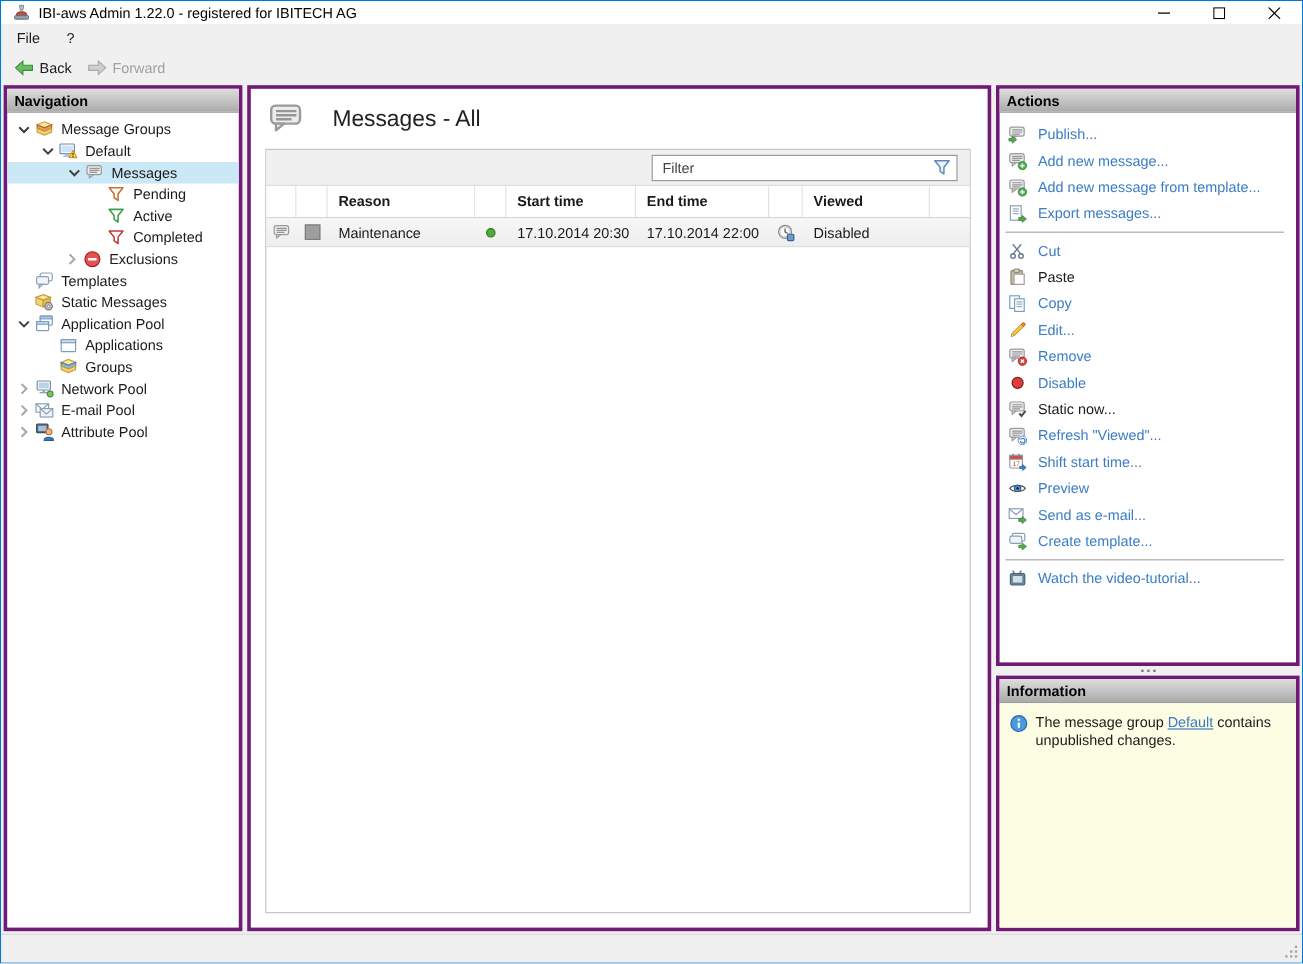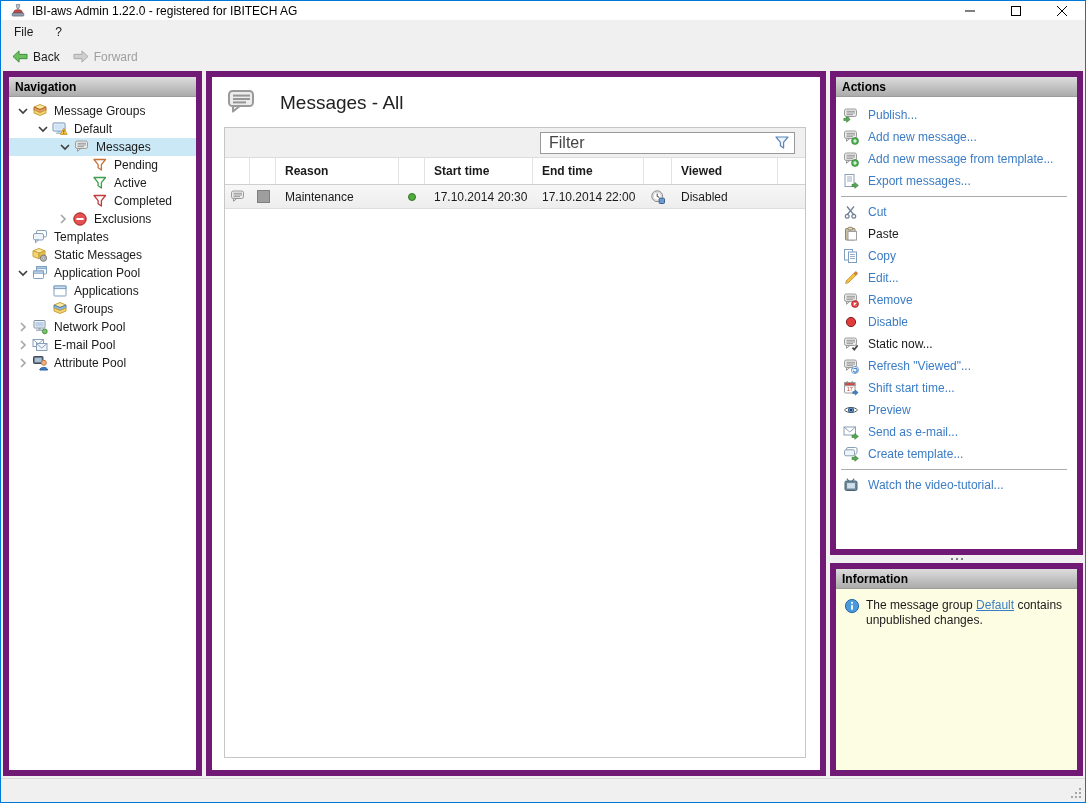--- a/index.html
+++ b/index.html
@@ -27,21 +27,21 @@
   .win-btn svg { width:10px; height:10px; display:block; }
   
   .menubar { height:24px; background:#f0f0f0; display:flex; align-items:center; flex:0 0 auto; }
   .menu-item { padding:0 9px; line-height:24px; margin-left:4px; }
   .toolbar { height:25px; background:#f0f0f0; display:flex; align-items:center; flex:0 0 auto; padding-left:4px; }
   .tool-btn { display:flex; align-items:center; gap:4px; padding:0 6px; height:23px; }
   .tool-btn svg { width:18px; height:15px; display:block; }
   .tool-btn.disabled .tool-label { color:#9f9f9f; }
   
   .content { flex:1 1 auto; display:flex; padding:2px; gap:4px; background:#f0f0f0; min-height:0; }
-  .panel { background:#fff; border:6px solid #701a75; display:flex; flex-direction:column; min-height:0; }
+  .panel { background:#fff; border:3px solid #701a75; display:flex; flex-direction:column; min-height:0; }
   .panel-header {
     height:20px; line-height:20px; flex:0 0 auto;
     background:linear-gradient(#dddddd,#ababab);
     border-bottom:1px solid #9c9c9c;
     font-weight:bold; padding-left:6px; color:#000;
   }
   
   .nav-panel { width:199px; flex:0 0 auto; }
   .tree { padding-top:5px; overflow:hidden; }
   .tree-row { height:18px; display:flex; align-items:center; white-space:nowrap; }
@@ -55,21 +55,21 @@
   .main-panel { flex:1 1 auto; }
   .main-title-row { display:flex; align-items:center; padding:10px 0 8px 12px; flex:0 0 auto; }
   .main-title-icon { width:36px; height:32px; }
   .main-title-icon svg { width:36px; height:32px; display:block; }
   .main-title { font-size:19px; color:#222; margin-left:20px; font-weight:400; }
   .list-box { flex:1 1 auto; margin:0 14px 12px 12px; border:1px solid #c6c6c6; display:flex; flex-direction:column; min-height:0; background:#fff; }
   .filter-band { height:30px; flex:0 0 auto; background:#f0f0f0; border-bottom:1px solid #dcdcdc; display:flex; align-items:center; justify-content:flex-end; padding-right:10px; }
   .filter-wrap { position:relative; width:255px; height:22px; }
   .filter-wrap input {
     width:100%; height:22px; border:1px solid #999; background:#fff;
-    font-family:"Liberation Sans", sans-serif; font-size:16px; padding:2px 26px 2px 8px; color:#333; outline:none;
+    font-family:"Liberation Sans", sans-serif; font-size:12px; padding:2px 26px 2px 8px; color:#333; outline:none;
   }
   .filter-wrap input::placeholder { color:#444; opacity:1; }
   .filter-funnel { position:absolute; right:5px; top:3px; width:16px; height:16px; }
   .filter-funnel svg { width:16px; height:16px; display:block; }
   .grid-header { display:flex; height:27px; flex:0 0 auto; align-items:stretch; background:#fff; border-bottom:1px solid #cfcfcf; }
   .th { display:flex; align-items:center; padding-left:9px; font-weight:700; color:#1a1a1a; border-right:1px solid #e3e3e3; overflow:hidden; white-space:nowrap; }
   .th.filler { flex:1; border-right:none; }
   .grid-row { display:flex; height:24px; flex:0 0 auto; align-items:stretch; background:linear-gradient(#f7f7f7,#ededed); border-bottom:1px solid #dedede; }
   .td { display:flex; align-items:center; padding-left:9px; white-space:nowrap; overflow:hidden; }
   .td.center { justify-content:center; padding-left:0; }

